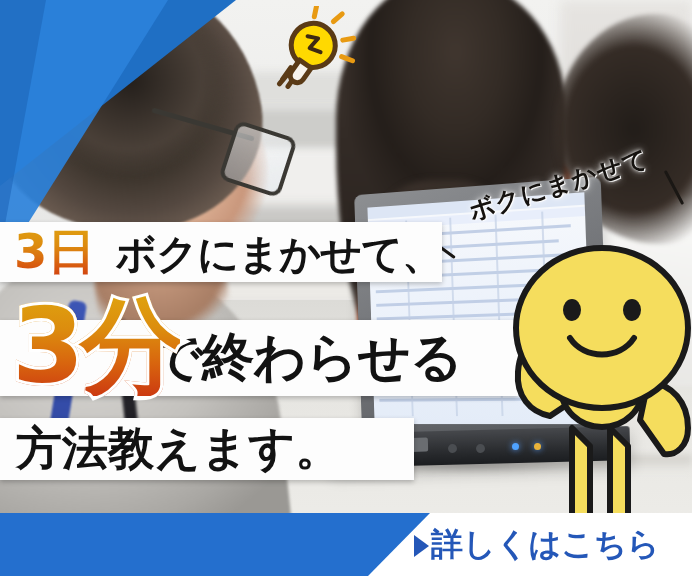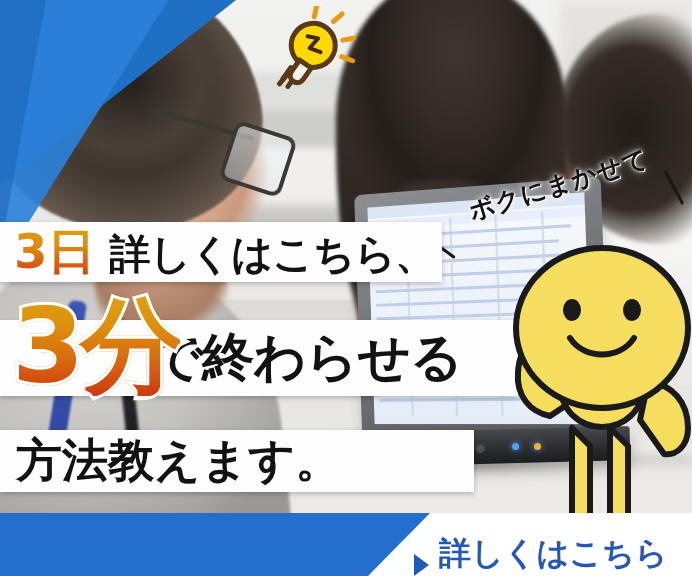--- a/index.html
+++ b/index.html
@@ -255,38 +255,38 @@
   
   .band{
     position:absolute;
     background:#fdfdfd;
     box-shadow:0 2px 5px rgba(0,0,0,.24);
     display:flex;align-items:center;
     white-space:nowrap;
   }
   .band1{left:0;top:222px;width:442px;height:60px;}
   .band2{left:0;top:320px;width:518px;height:76px;}
-  .band3{left:0;top:430px;width:474px;height:62px;}
+  .band3{left:0;top:418px;width:414px;height:62px;}
 
   .jp{
     font-family:"DejaVu Sans","Liberation Sans",sans-serif;
     font-weight:700;
     color:#121212;
   }
   .hl1{font-size:41px;padding-left:14px;letter-spacing:-1px;}
   .hl3{font-size:46px;padding-left:16px;letter-spacing:0px;}
   .hl2{font-size:52px;letter-spacing:-1px;padding-left:150px;}
 
   .num-gold{
     background:linear-gradient(180deg,#e0a310 0%,#dd8c10 40%,#d9600f 72%,#cf3c10 100%);
     -webkit-background-clip:text;background-clip:text;
     color:transparent;-webkit-text-fill-color:transparent;
     font-weight:700;
   }
-  .hl1 .num-gold{font-size:48px;letter-spacing:0px;margin-right:14px;}
+  .hl1 .num-gold{font-size:48px;letter-spacing:0px;margin-right:20px;}
 
   
   .big3{
     position:absolute;left:12px;top:296px;
     font-family:"DejaVu Sans","Liberation Sans",sans-serif;
     font-weight:700;
     font-size:104px;
     line-height:100px;
     letter-spacing:-4px;
     background:linear-gradient(180deg,#dfa20f 0%,#dc8c0e 34%,#d8640e 68%,#cc3a11 100%);
@@ -322,21 +322,21 @@
   }
   .bar-left-text{
     position:absolute;left:24px;top:0;height:63px;
     display:flex;align-items:center;
     font-family:"DejaVu Sans","Liberation Sans",sans-serif;
     font-weight:700;font-size:32px;letter-spacing:0px;
     color:#ffffff;white-space:nowrap;
   }
   .bar-right{
     position:absolute;left:414px;top:0;height:63px;
-    display:flex;align-items:flex-end;gap:10px;
+    display:flex;align-items:center;gap:2px;
     font-family:"DejaVu Sans","Liberation Sans",sans-serif;
     font-weight:700;font-size:32px;
     color:#2457b8;white-space:nowrap;
   }
   .arrow{
     width:0;height:0;
     border-left:15px solid #2457b8;
     border-top:11px solid transparent;
     border-bottom:11px solid transparent;
     margin-top:2px;
@@ -426,21 +426,21 @@
         <path d="M82 56 L92 62" stroke="#e89a12" stroke-width="5" stroke-linecap="round"></path>
       </g>
     </svg>
   </div>
 
   <div class="tick-left"></div>
   <div class="bokuni">ボクにまかせて</div>
   <div class="tick-right"></div>
 
   <div class="band band1">
-    <span class="jp hl1"><span class="num-gold">3日</span><span>詳しくはこちら、</span></span>
+    <span class="jp hl1"><span class="num-gold">3日</span><span>ボクにまかせて、</span></span>
   </div>
 
   <div class="band band2">
     <span class="jp hl2">で終わらせる</span>
   </div>
   <div class="big3">3分</div>
   <div class="big3-fill">3分</div>
 
   <div class="band band3">
     <span class="jp hl3">方法教えます。</span>

